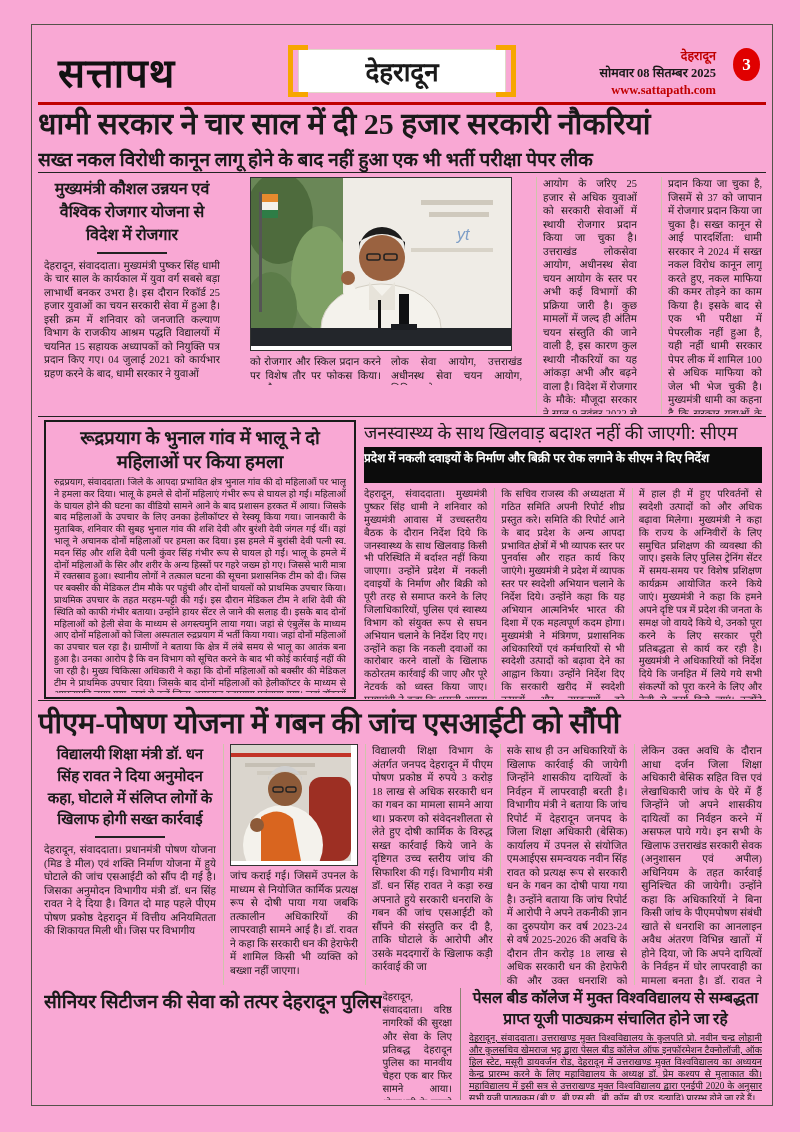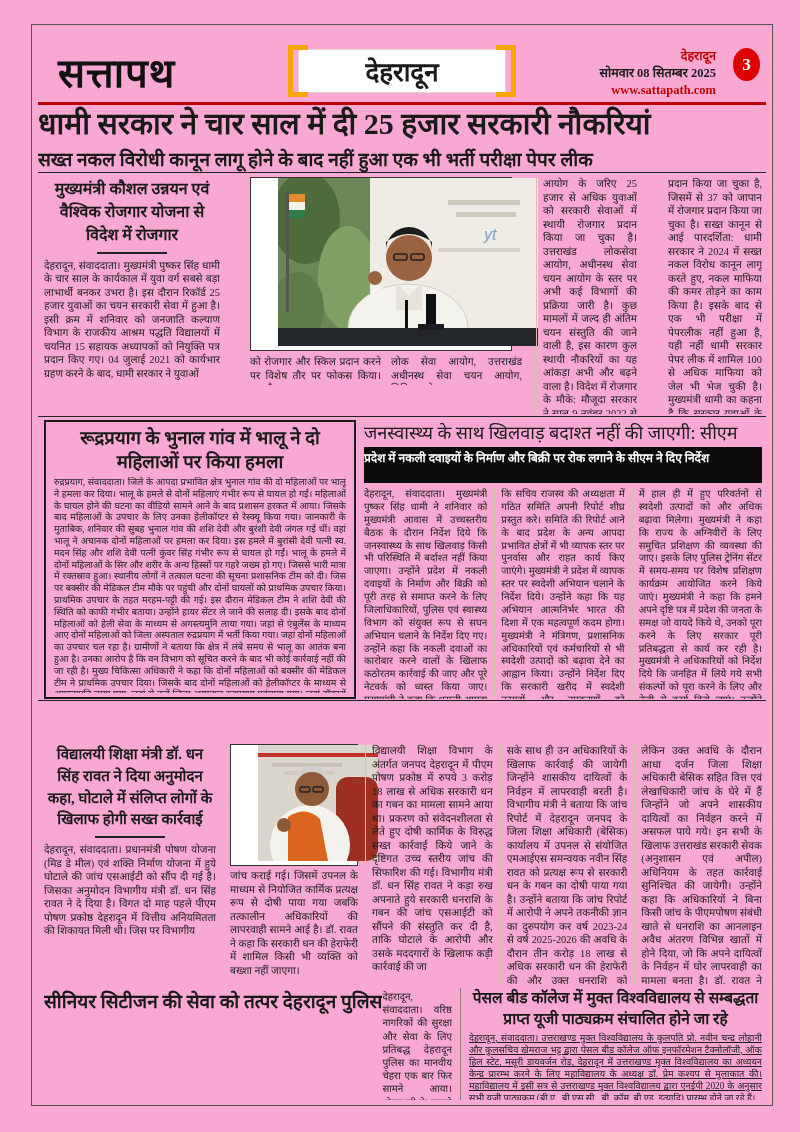--- a/index.html
+++ b/index.html
@@ -24,21 +24,21 @@
   .main-head{position:absolute;left:38px;right:34px;top:106px;font-size:30px;font-weight:bold;line-height:1.2;}
   .main-sub{position:absolute;left:38px;right:34px;top:146px;font-size:19px;font-weight:bold;}
   .hrule{position:absolute;left:38px;right:34px;height:1px;background:#222;}
   
   .cols{display:flex;gap:7px;}
   .col{display:flex;flex-direction:column;min-width:0;}
   .col + .col{border-left:1px solid #cfc3aa;padding-left:6px;}
   .bt{font-size:10.4px;line-height:1.3;text-align:justify;overflow:hidden;flex:1;}
   .sidehead{font-size:16px;font-weight:bold;text-align:center;line-height:1.45;}
   .minirule{width:70px;height:2px;background:#222;margin:5px auto 5px auto;flex:none;}
-  .photo-frame{border:1px solid #333;background:#fff;flex:none;padding-left:27px;}
+  .photo-frame{border:1px solid #333;background:#fff;flex:none;}
   
   .art1{position:absolute;left:44px;right:38px;top:177px;height:237px;gap:24px;}
   .a1c1{width:176px;}
   .a1ph{width:262px;border-left:none !important;}
   .caps{display:flex;gap:10px;margin-top:4px;}
   .caps .bt{width:50%;flex:none;height:30px;}
   
   .bearbox{position:absolute;left:44px;top:420px;width:312px;height:279px;border:2px solid #1a1a1a;
         padding:4px 8px;box-sizing:border-box;display:flex;flex-direction:column;}
   .bear-head{font-size:18.5px;font-weight:bold;text-align:center;line-height:1.3;flex:none;}
@@ -161,20 +161,21 @@
       <div class="col">
         <div class="bt">कि सचिव राजस्व की अध्यक्षता में गठित समिति अपनी रिपोर्ट शीघ्र प्रस्तुत करे। समिति की रिपोर्ट आने के बाद प्रदेश के अन्य आपदा प्रभावित क्षेत्रों में भी व्यापक स्तर पर पुनर्वास और राहत कार्य किए जाएंगे। मुख्यमंत्री ने प्रदेश में व्यापक स्तर पर स्वदेशी अभियान चलाने के निर्देश दिये। उन्होंने कहा कि यह अभियान आत्मनिर्भर भारत की दिशा में एक महत्वपूर्ण कदम होगा। मुख्यमंत्री ने मंत्रिगण, प्रशासनिक अधिकारियों एवं कर्मचारियों से भी स्वदेशी उत्पादों को बढ़ावा देने का आह्वान किया। उन्होंने निर्देश दिए कि सरकारी खरीद में स्वदेशी उत्पादों और उपकरणों को प्राथमिकता दी जाए। सरकारी कार्यक्रमों और आयोजनों में स्थानीय उत्पादों के अधिकतम उपयोग को सुनिश्चित किया जाए। जीएसटी स्लैब</div>
       </div>
       <div class="col">
         <div class="bt">में हाल ही में हुए परिवर्तनों से स्वदेशी उत्पादों को और अधिक बढ़ावा मिलेगा। मुख्यमंत्री ने कहा कि राज्य के अग्निवीरों के लिए समुचित प्रशिक्षण की व्यवस्था की जाए। इसके लिए पुलिस ट्रेनिंग सेंटर में समय-समय पर विशेष प्रशिक्षण कार्यक्रम आयोजित करने किये जाएं। मुख्यमंत्री ने कहा कि हमने अपने दृष्टि पत्र में प्रदेश की जनता के समक्ष जो वायदे किये थे, उनको पूरा करने के लिए सरकार पूरी प्रतिबद्धता से कार्य कर रही है। मुख्यमंत्री ने अधिकारियों को निर्देश दिये कि जनहित में लिये गये सभी संकल्पों को पूरा करने के लिए और तेजी से कार्य किये जाएं। उन्होंने कहा कि जन भावनाओं और जन आकांक्षाओं को ध्यान में रखते हुए सरकार दृढ़ संकल्प होकर कार्य कर रही है।</div>
       </div>
     </div>
   </div>
   <div class="hrule" style="top:700px;"></div>
 
+  <div class="art3head one-line">पीएम-पोषण योजना में गबन की जांच एसआईटी को सौंपी</div>
   <div class="art3 cols">
     <div class="col a3c1">
       <div class="sidehead a3side">विद्यालयी शिक्षा मंत्री डॉ. धन सिंह रावत ने दिया अनुमोदन कहा, घोटाले में संलिप्त लोगों के खिलाफ होगी सख्त कार्रवाई</div>
       <div class="minirule"></div>
       <div class="bt">देहरादून, संवाददाता। प्रधानमंत्री पोषण योजना (मिड डे मील) एवं शक्ति निर्माण योजना में हुये घोटाले की जांच एसआईटी को सौंप दी गई है। जिसका अनुमोदन विभागीय मंत्री डॉ. धन सिंह रावत ने दे दिया है। विगत दो माह पहले पीएम पोषण प्रकोष्ठ देहरादून में वित्तीय अनियमितता की शिकायत मिली थी। जिस पर विभागीय</div>
     </div>
     <div class="col a3c2">
       <div class="photo-frame">
         <svg width="120" height="116" viewBox="0 0 120 116">
           <rect x="0" y="0" width="120" height="116" fill="#dad5cd"></rect>

